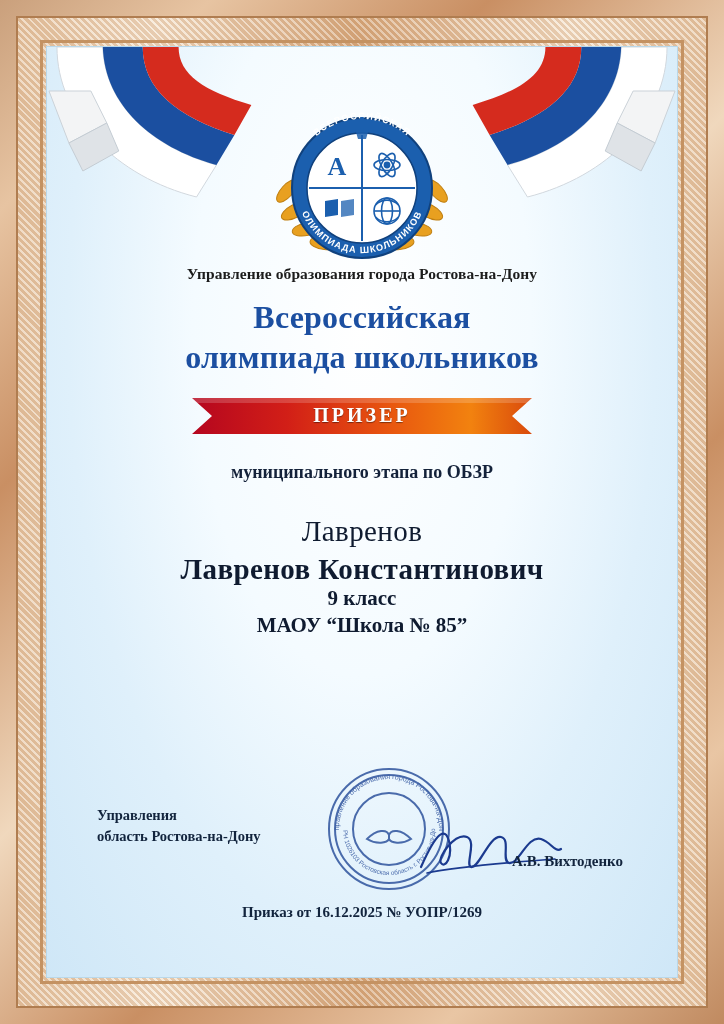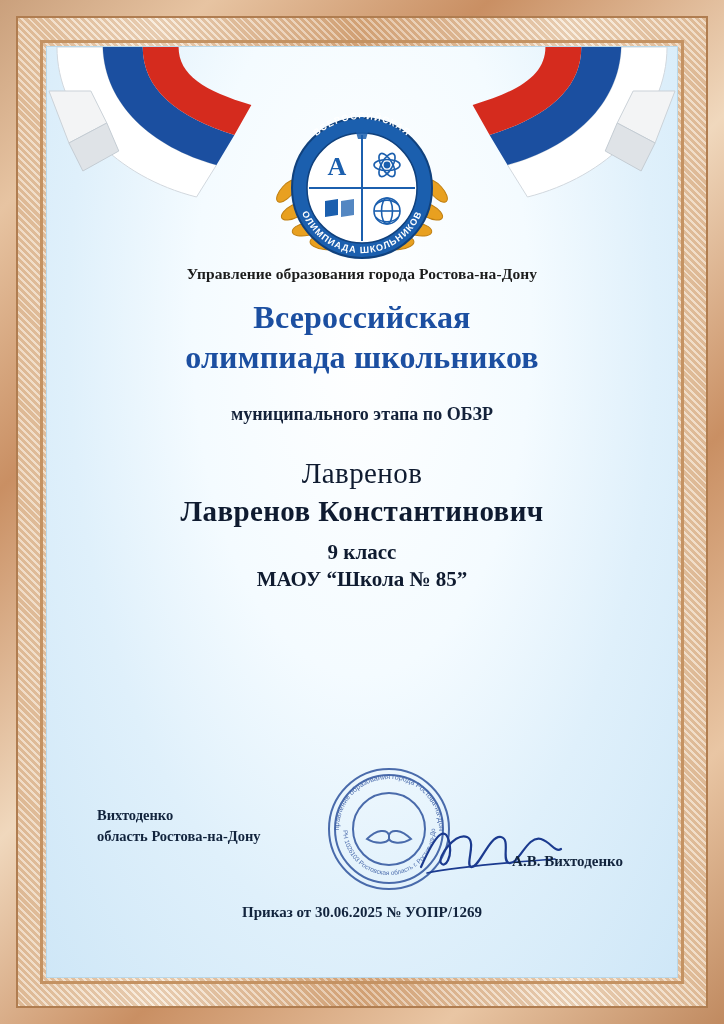--- a/index.html
+++ b/index.html
@@ -133,21 +133,21 @@
     letter-spacing: .4px;
   }
   .name-rest {
     margin-top: 5px;
     font-size: 29px;
     font-weight: bold;
     color: #0f1b30;
     letter-spacing: .4px;
   }
   .grade {
-    margin-top: 12px;
+    margin-top: 0;
     font-size: 21px;
     font-weight: bold;
     color: #0f1b30;
   }
   .school {
     margin-top: 2px;
     font-size: 21px;
     font-weight: bold;
     color: #0f1b30;
   }
@@ -297,34 +297,52 @@
 
     <div class="content">
 
       <div class="dept-line">Управление образования города Ростова-на-Дону</div>
 
       <div class="title">
         <div>Всероссийская</div>
         <div>олимпиада школьников</div>
       </div>
 
+      <div class="ribbon-zone">
+        <div class="ribbon">
+          <svg viewBox="0 0 340 40" width="340" height="40">
+            <defs>
+              <linearGradient id="ribGrad" x1="0" y1="0" x2="1" y2="0">
+                <stop offset="0%" stop-color="#b5061f"></stop>
+                <stop offset="28%" stop-color="#d21f17"></stop>
+                <stop offset="58%" stop-color="#e8560f"></stop>
+                <stop offset="82%" stop-color="#f2820f"></stop>
+                <stop offset="100%" stop-color="#d94a0c"></stop>
+              </linearGradient>
+            </defs>
+            <path d="M0,2 L340,2 L320,20 L340,38 L0,38 L20,20 Z" fill="url(#ribGrad)"></path>
+            <path d="M0,2 L340,2 L340,7 L0,7 Z" fill="#ffffff" opacity=".18"></path>
+          </svg>
+          <div class="ribbon-label">ПРИЗЕР</div>
+        </div>
+      </div>
 
       <div class="stage-line">муниципального этапа по ОБЗР</div>
 
       <div class="name-first">Лавренов</div>
       <div class="name-rest">Лавренов  Константинович</div>
 
       <div class="grade">9 класс</div>
       <div class="school">МАОУ “Школа № 85”</div>
     </div>
 
     <div class="sign-block">
 
       <div class="sign-left">
-        <div>Вихтоденко</div>
+        <div>Управления</div>
         <div>область Ростова-на-Дону</div>
       </div>
 
       <svg class="stamp" viewBox="0 0 128 128">
         <defs>
           <path id="stampTop" d="M 14,64 A 50,50 0 0 1 114,64"></path>
           <path id="stampBot" d="M 18,64 A 46,46 0 0 0 110,64"></path>
         </defs>
         <g stroke="#2a4f9b" fill="none" stroke-width="2" opacity=".9">
           <circle cx="64" cy="64" r="60"></circle>
@@ -345,16 +363,16 @@
       </svg>
 
       <svg class="signature-scribble" viewBox="0 0 150 64">
         <path d="M6,50 C22,14 30,10 34,24 C38,40 30,52 26,46 C22,40 40,16 52,20 C62,24 50,48 56,50 C64,52 74,18 86,20 C96,22 86,44 94,46 C104,48 112,18 126,22 C136,25 140,36 146,32" fill="none" stroke="#1b3a8f" stroke-width="2.2" stroke-linecap="round"></path>
         <path d="M12,56 C40,50 86,46 140,42" fill="none" stroke="#1b3a8f" stroke-width="1.6" stroke-linecap="round"></path>
       </svg>
 
       <div class="sign-right">А.В. Вихтоденко</div>
     </div>
 
-    <div class="order-line">Приказ от 30.06.2025 № УОПР/1269</div>
+    <div class="order-line">Приказ от 16.12.2025 № УОПР/1269</div>
 
   </div>
 </div>
 
 </body></html>

